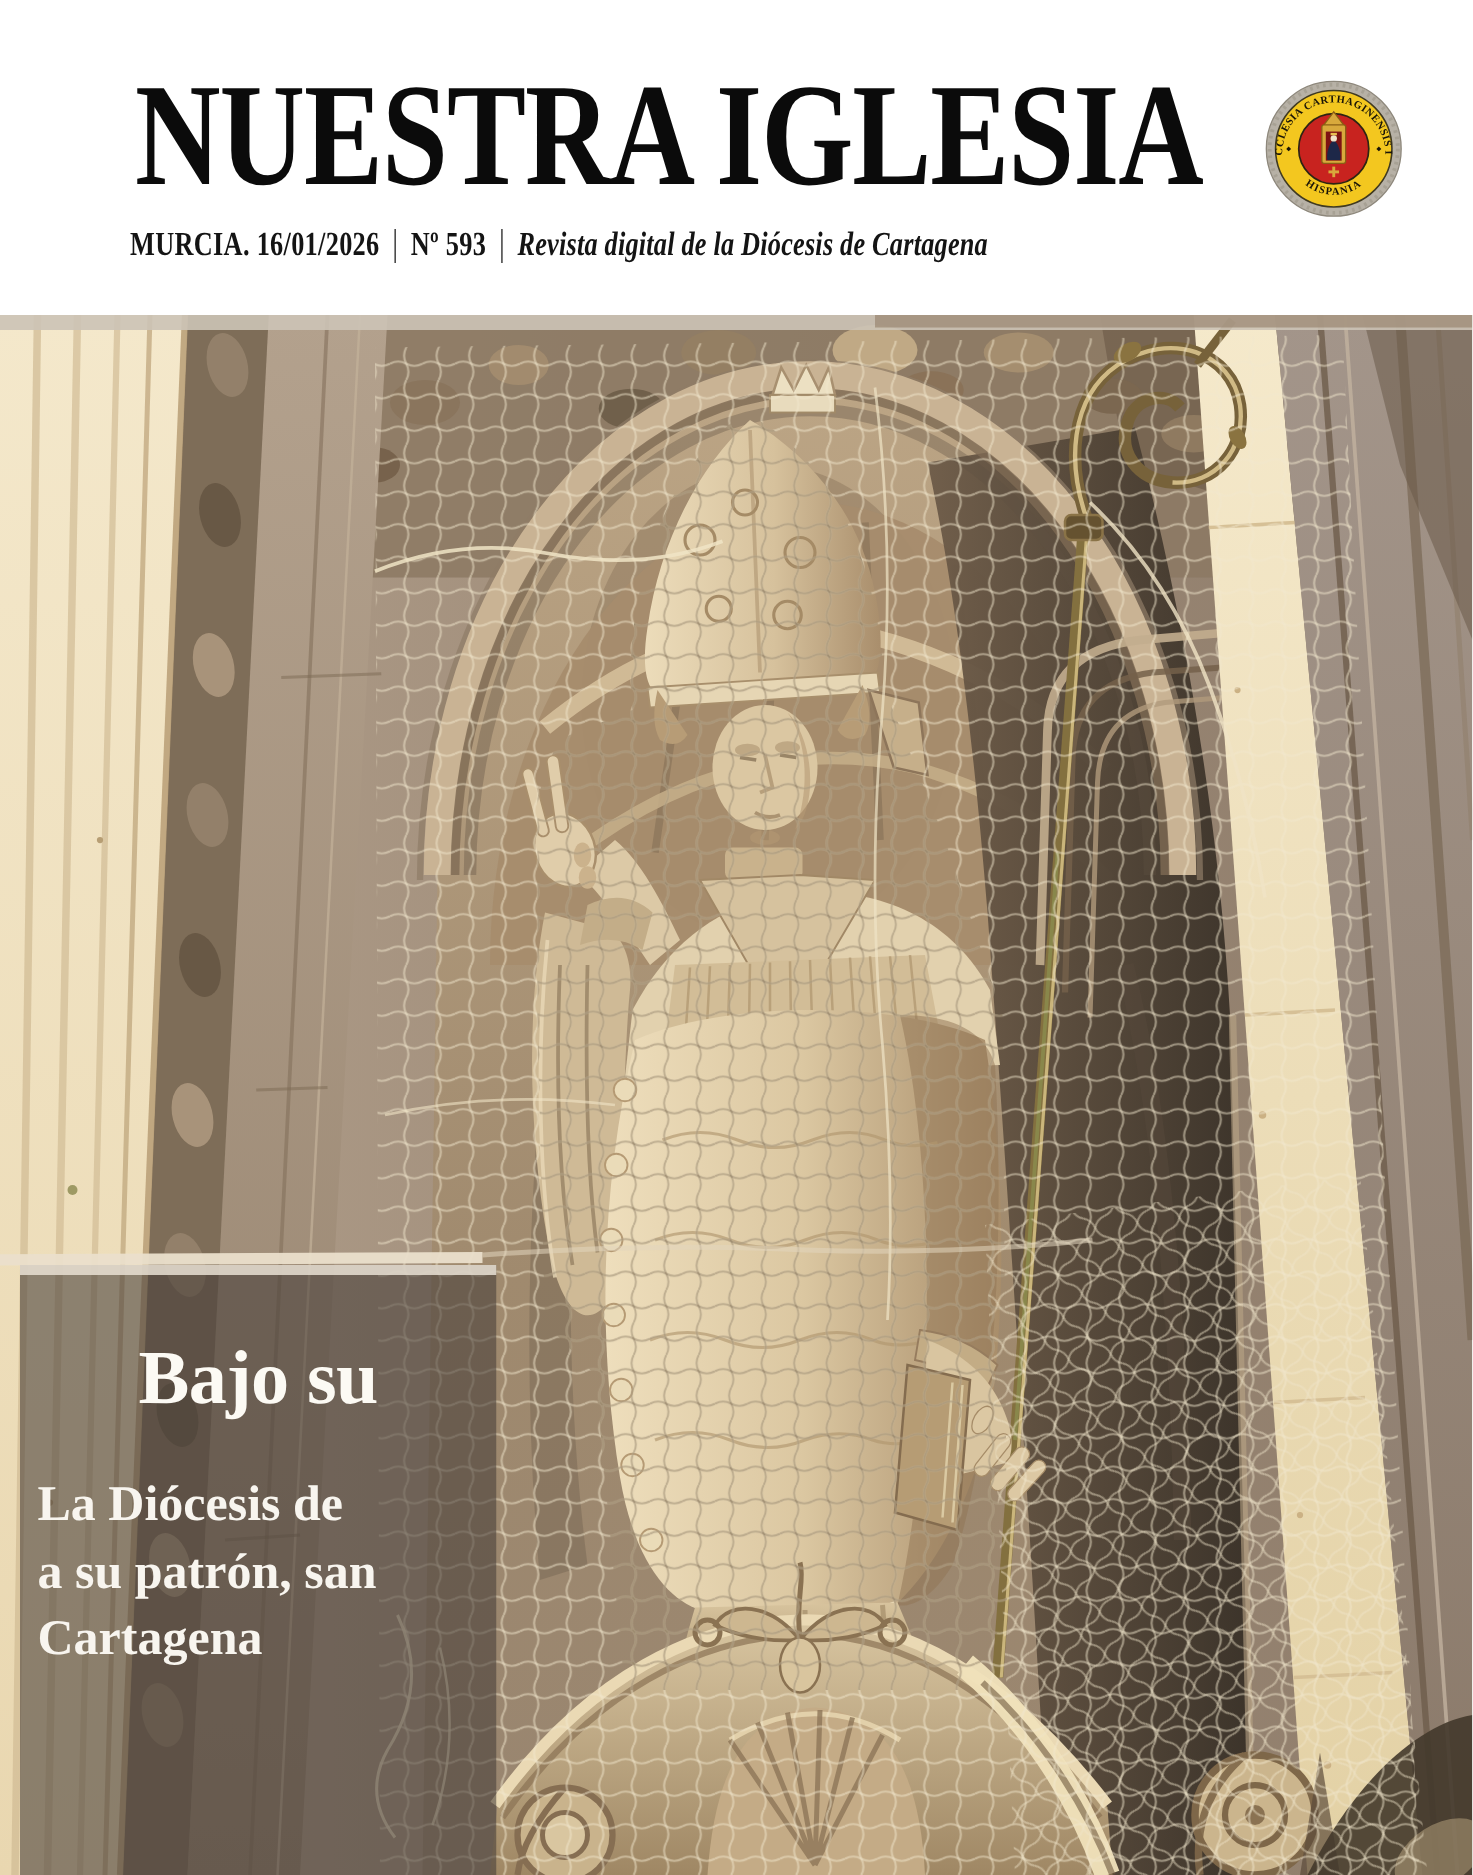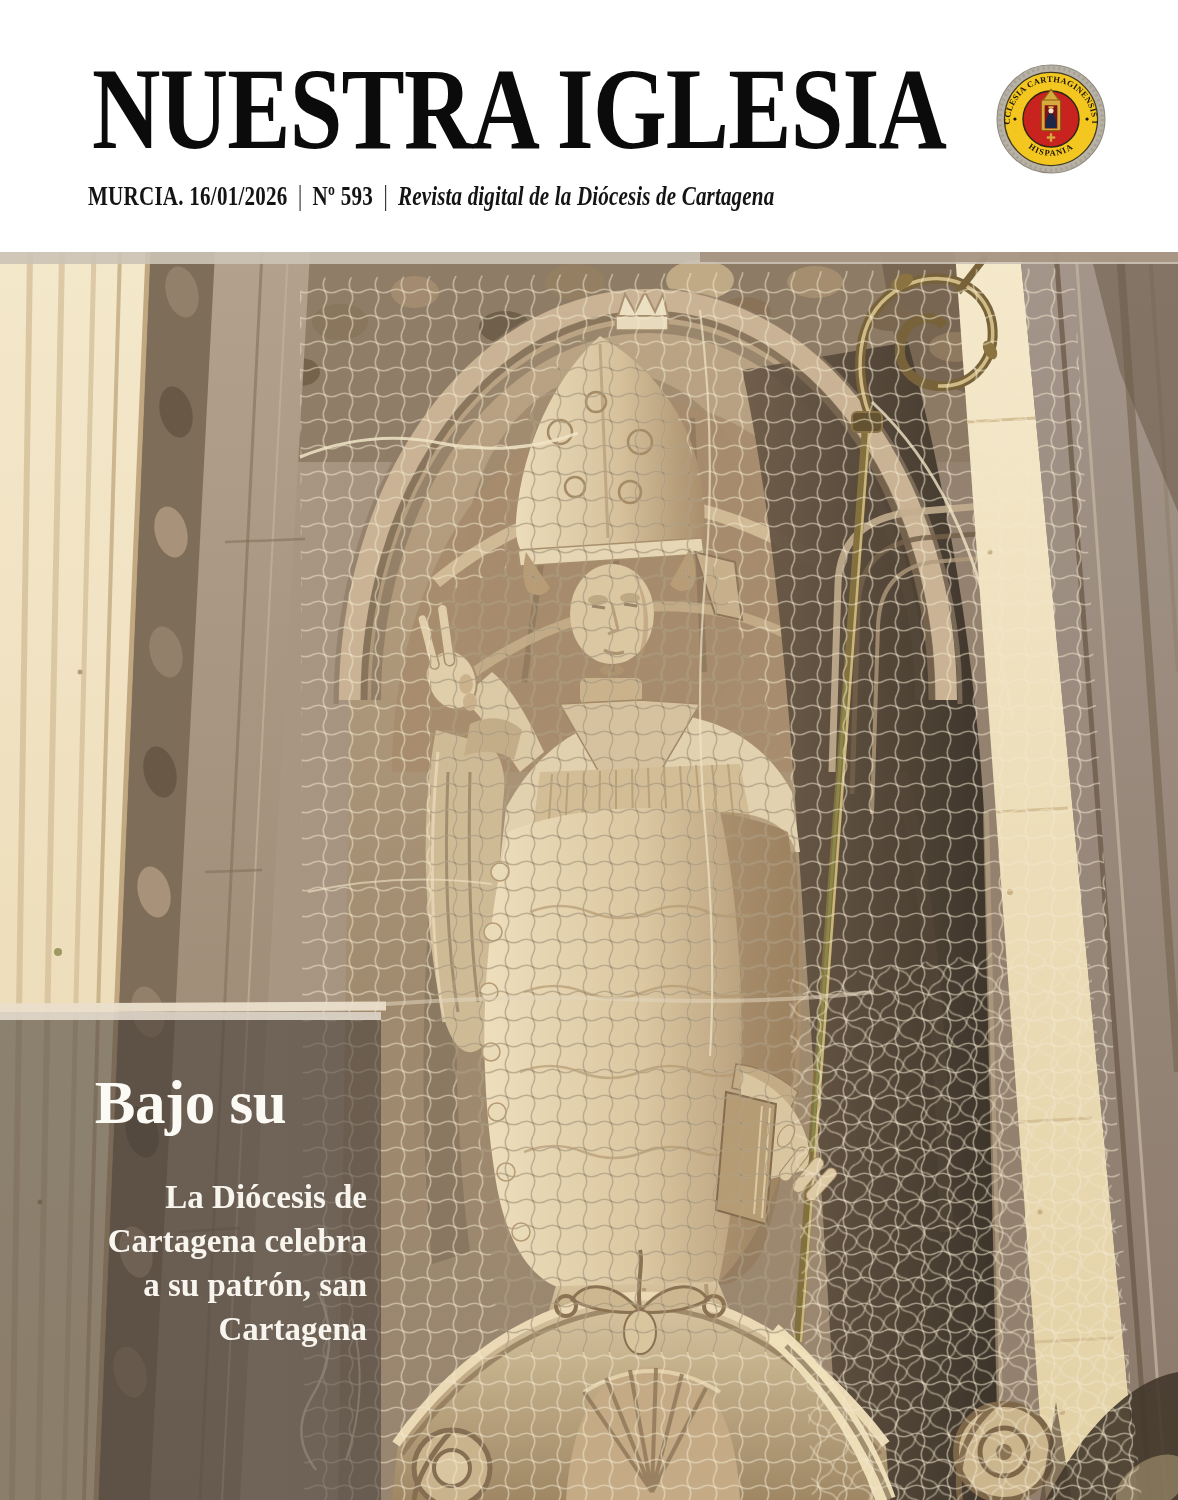--- a/index.html
+++ b/index.html
@@ -1,43 +1,43 @@
 <!DOCTYPE html>
 <html><head>
 <meta charset="utf-8">
 <style>
   html,body{margin:0;padding:0;background:#ffffff;}
   body{width:1178px;height:1500px;font-family:"Liberation Serif",serif;overflow:hidden;}
   .page{position:relative;width:1178px;height:1500px;background:#ffffff;}
 
   
-  .masthead{position:absolute;top:0;left:0;width:958px;height:252px;background:#ffffff;}
+  .masthead{position:absolute;top:0;left:16px;width:958px;height:252px;background:#ffffff;}
   .mag-title{position:absolute;left:92px;top:50px;margin:0;font-size:117px;line-height:1;
     font-weight:700;color:#0b0b0b;letter-spacing:-1px;white-space:nowrap;
     transform:scaleX(.81);transform-origin:0 0;}
   .seal{position:absolute;left:996px;top:64px;width:110px;height:110px;}
   .dateline{position:absolute;left:88px;top:178px;font-size:27px;color:#141414;white-space:nowrap;
     transform:scaleX(.78);transform-origin:0 0;}
   .dateline .b{font-weight:700;letter-spacing:.3px;}
   .dateline .sep{font-weight:400;color:#3a3a3a;padding:0 13px;font-size:30px;}
   .dateline .i{font-style:italic;font-weight:600;letter-spacing:.2px;}
 
   
   .photo{position:absolute;top:252px;left:0;width:1178px;height:1248px;overflow:hidden;}
   .scene{position:absolute;top:0;left:0;width:1178px;height:1248px;display:block;}
 
   
-  .overlay{position:absolute;left:0;top:760px;width:381px;height:488px;
+  .overlay{position:absolute;left:16px;top:760px;width:381px;height:488px;
     background:rgba(71,62,57,.58);border-top:8px solid rgba(233,225,211,.85);
     box-sizing:border-box;}
   .headline{margin:46px 10px 0;text-align:center;color:#fcfaf4;font-weight:700;
     font-size:61px;line-height:1.22;letter-spacing:-.5px;}
   .headline span{display:block;}
-  .subhead{margin:36px 14px 0;text-align:right;color:#f8f5ef;font-weight:700;
-    font-size:33px;line-height:1.33;}
+  .subhead{margin:36px 14px 0;text-align:left;color:#f8f5ef;font-weight:700;
+    font-size:40px;line-height:1.33;}
   .subhead span{display:block;}
 </style>
 </head>
 <body>
 
 <div class="page">
 
   <header class="masthead">
     <h1 class="mag-title">NUESTRA IGLESIA</h1>
 
@@ -401,19 +401,18 @@
       <rect x="0" y="0" width="1178" height="12" fill="#ccc3b6" opacity=".9"></rect>
       <rect x="700" y="0" width="478" height="10" fill="#9a8671" opacity=".7"></rect>
     </svg>
 
     <div class="overlay">
       <div class="headline">
         <span>Bajo su</span>
       </div>
       <div class="subhead">
         <span>La Diócesis de</span>
-        <span>Cartagena celebra</span>
         <span>a su patrón, san</span>
         <span>Cartagena</span>
       </div>
     </div>
   </div>
 </div>
 
 </body></html>

